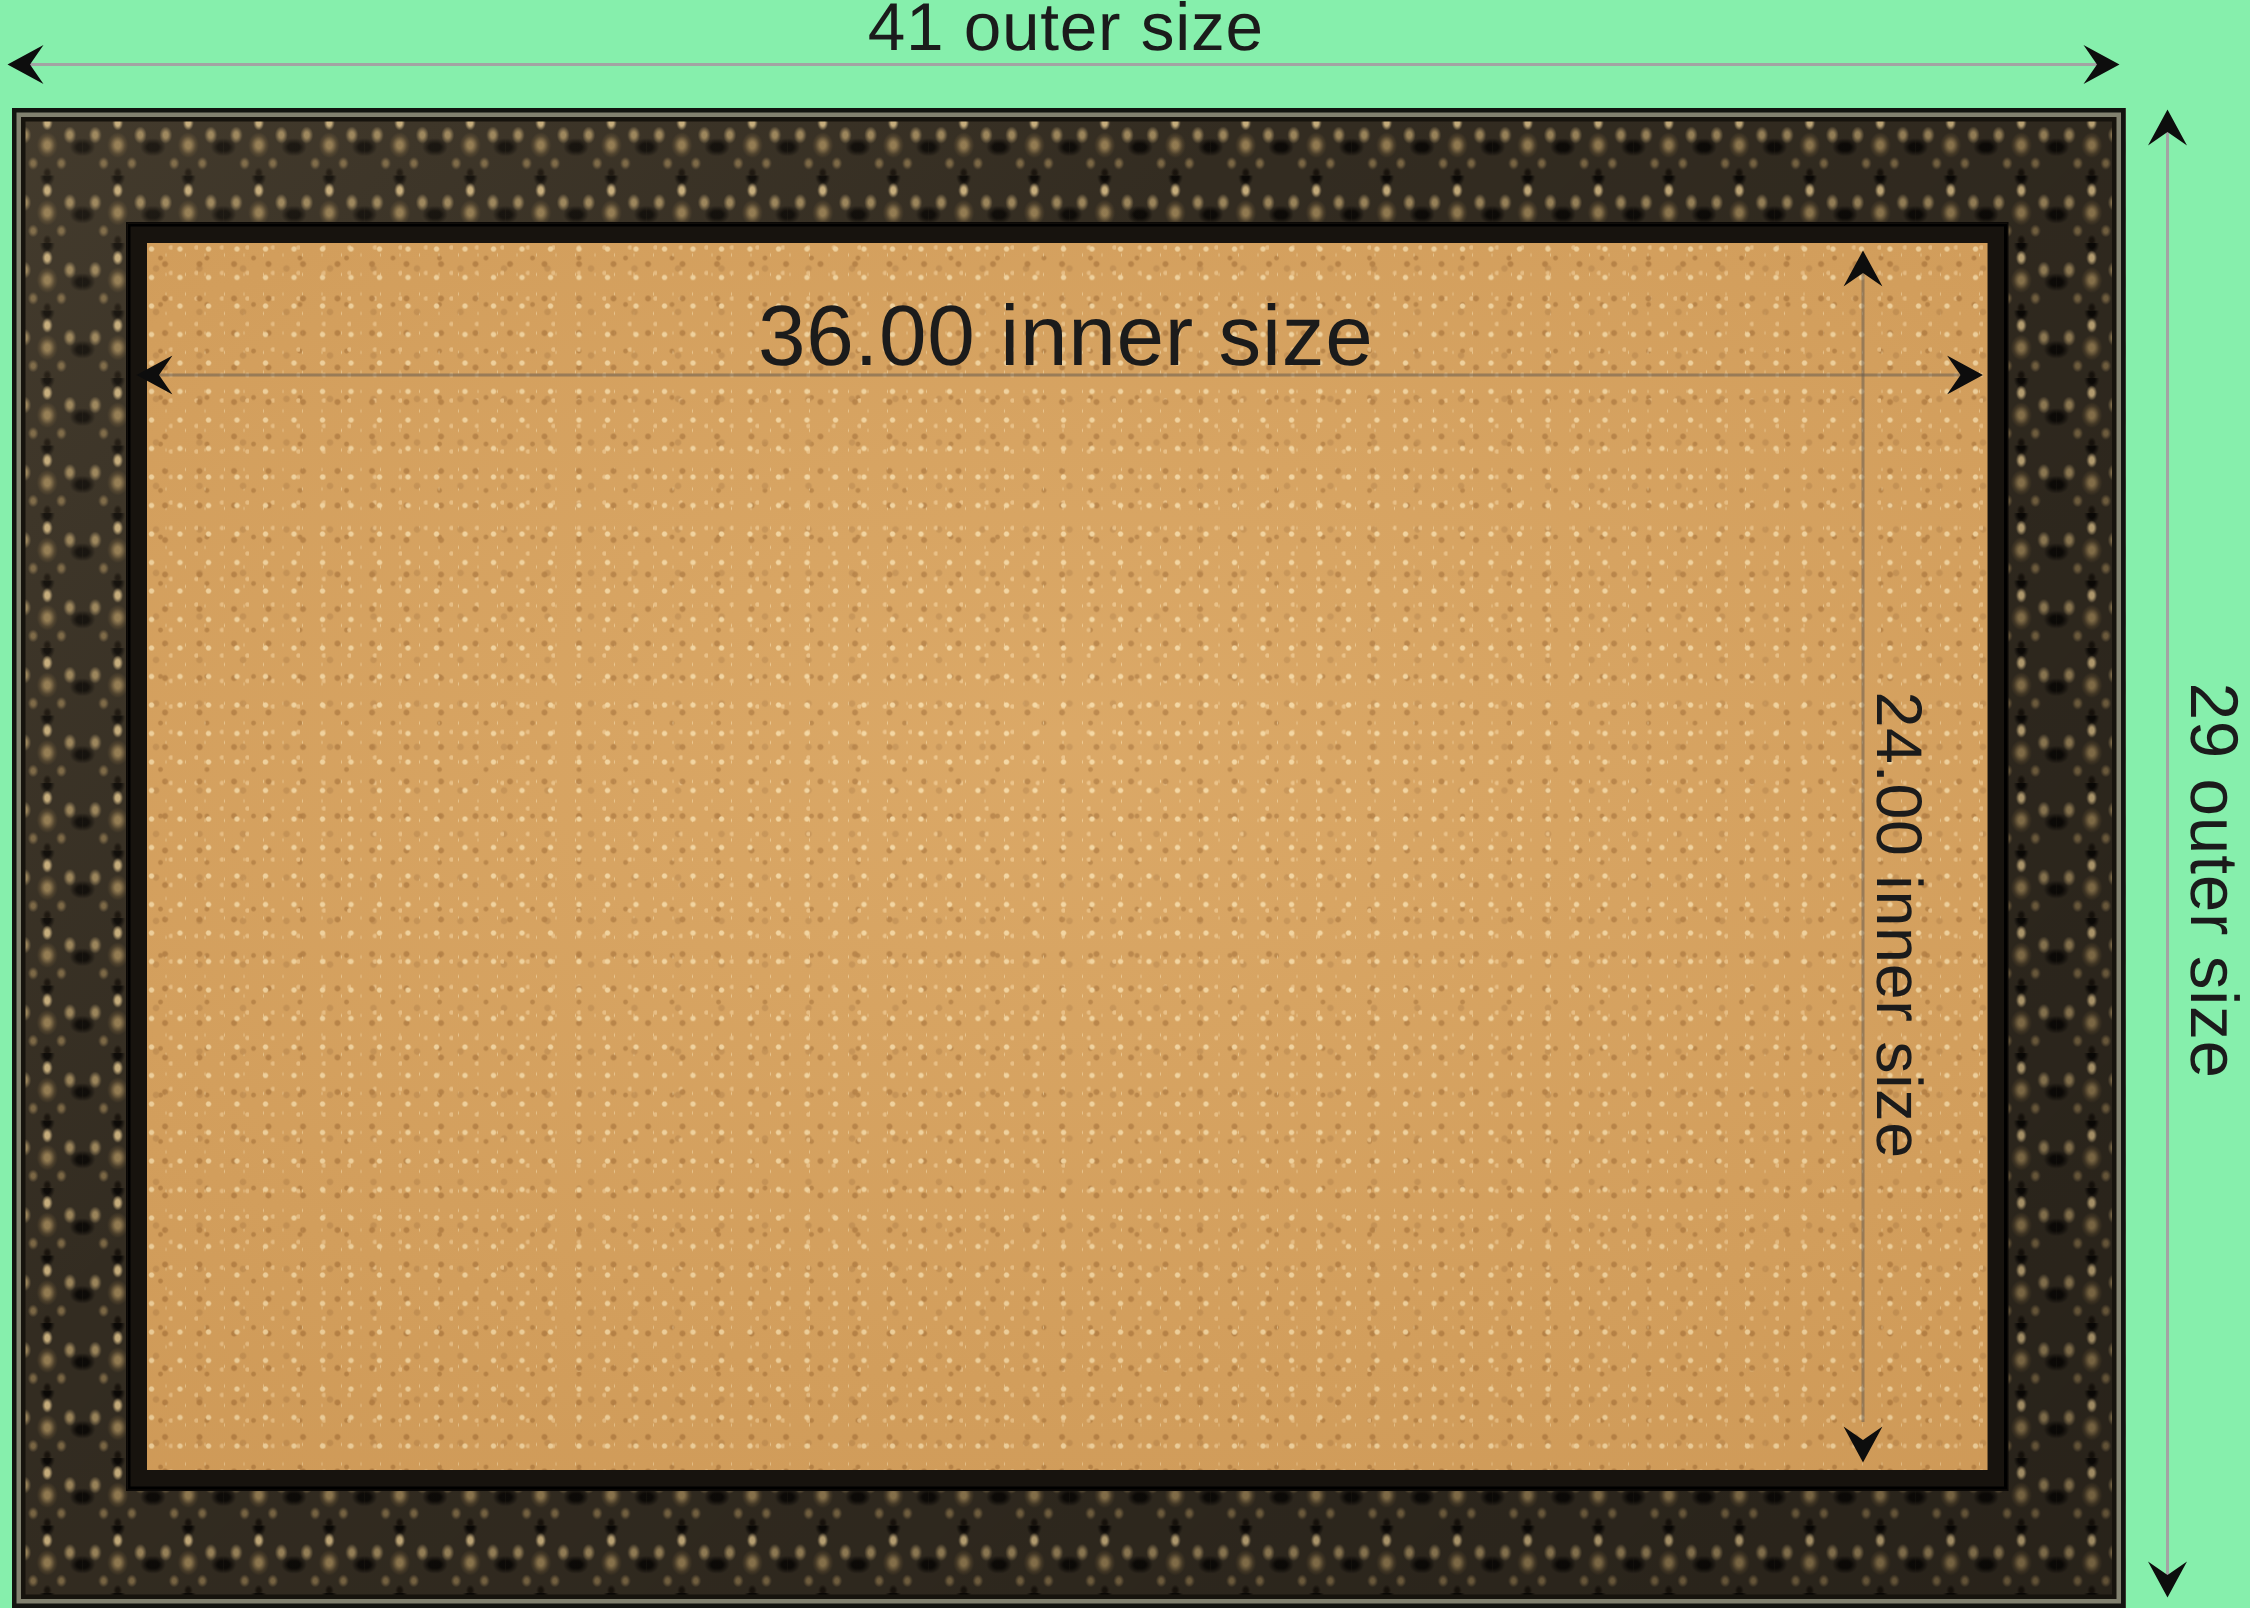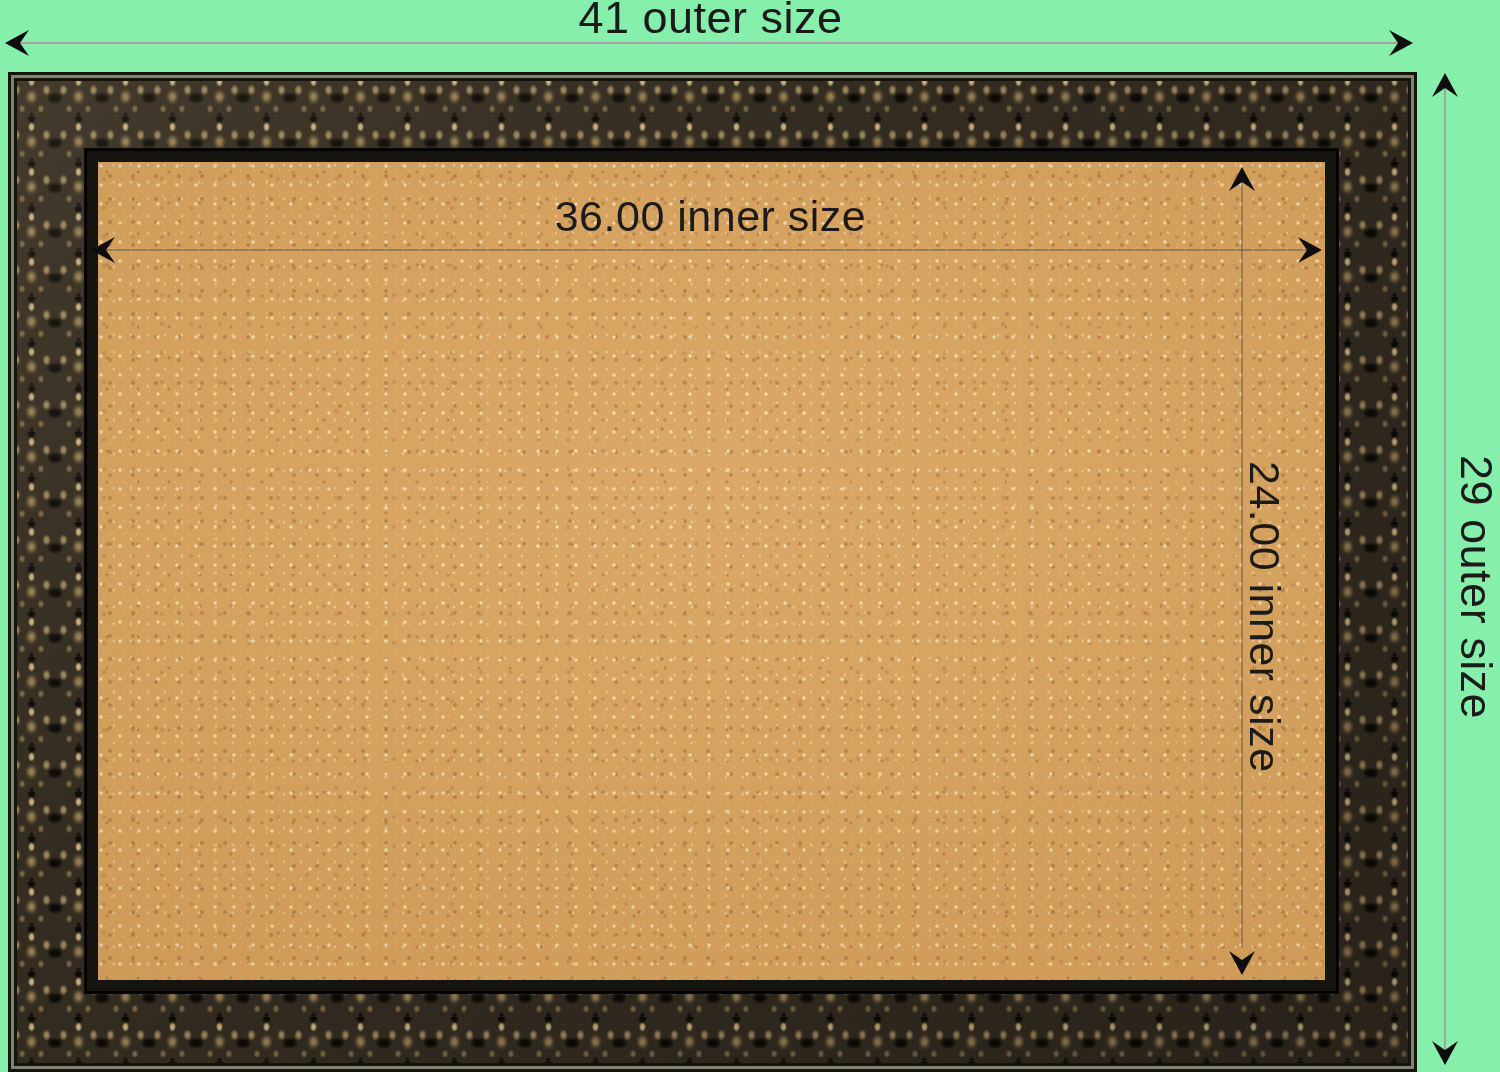--- a/index.html
+++ b/index.html
@@ -21,21 +21,21 @@
     line-height:1.15;
     letter-spacing:0.5px;
     white-space:nowrap;
   }
   .dim-label.horiz { text-align:center; }
   .dim-label.vert {
     writing-mode:vertical-rl;
     text-orientation:mixed;
   }
   #label-outer-width  { left:0px; top:-8px; width:1421px; }
-  #label-inner-width  { left:0px; top:192px; width:1421px; font-size:43px; }
+  #label-inner-width  { left:0px; top:192px; width:1421px; font-size:57px; }
   #label-outer-height { left:1450px; top:455px; }
   #label-inner-height { left:1240px; top:461px; font-size:43px; }
 
   
   .dim-line { position:absolute; background:#a3a3a3; }
   .dim-line.inner { background:rgba(104,93,80,0.55); }
   #line-outer-top    { left:12px;   top:42px;   width:1394px; height:2px; }
   #line-outer-right  { left:1444px; top:80px;   width:2px;    height:978px; }
   #line-inner-top    { left:97px;   top:249px;  width:1222px; height:2px; }
   #line-inner-right  { left:1241px; top:172px;  width:2px;    height:776px; }

